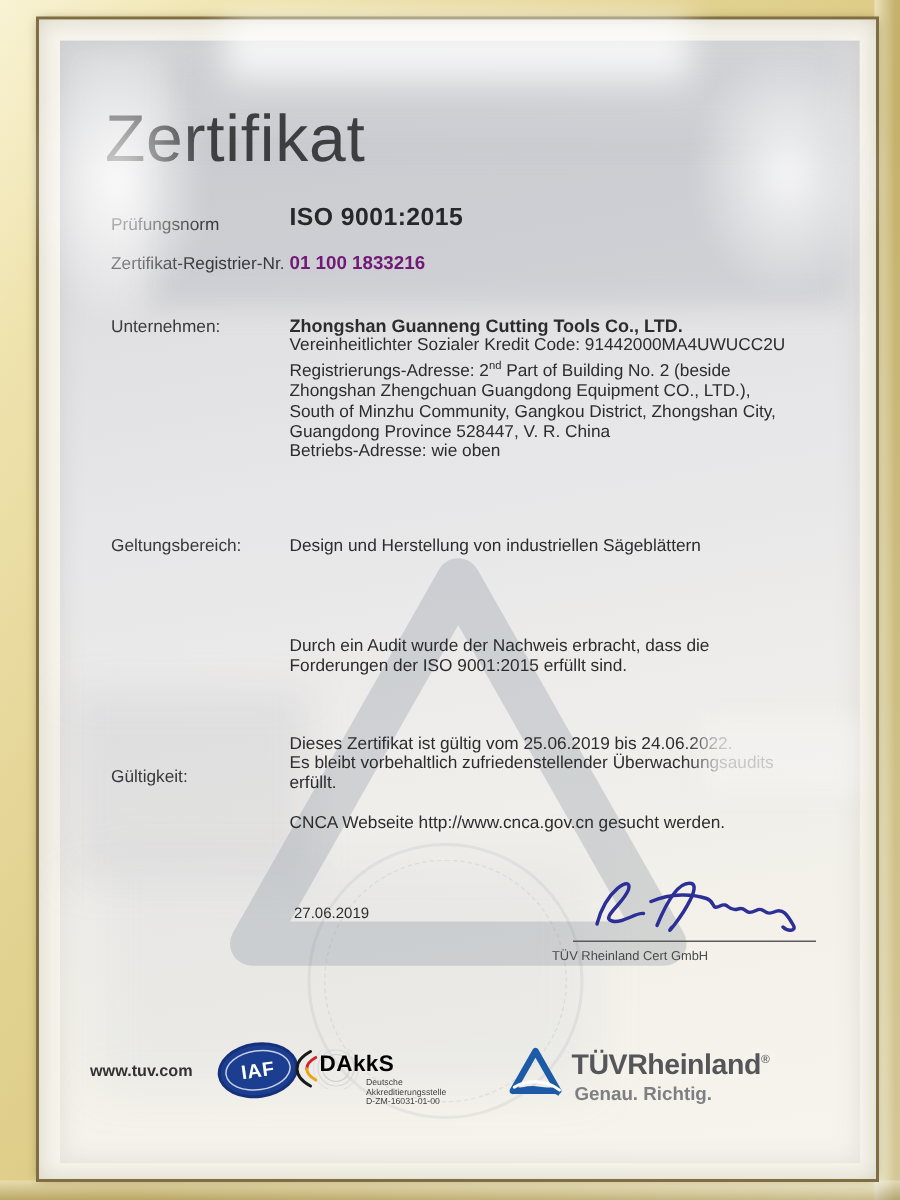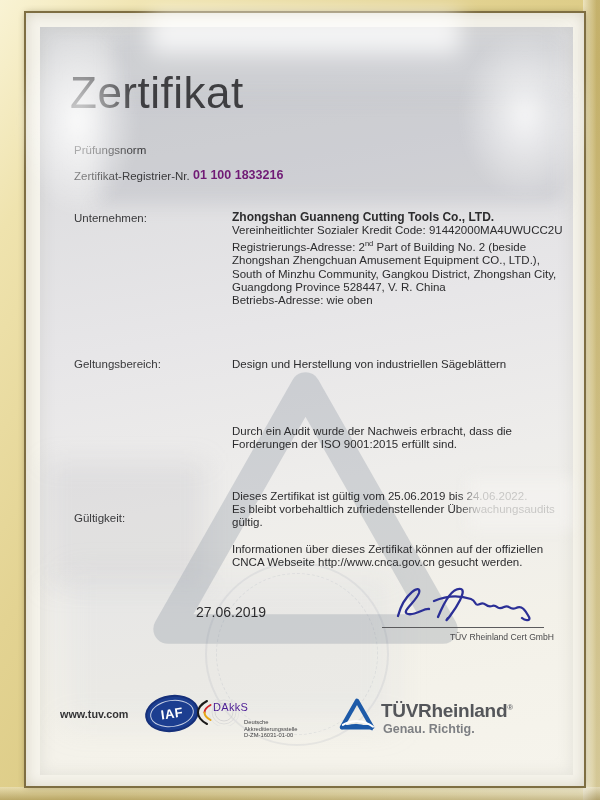--- a/index.html
+++ b/index.html
@@ -41,40 +41,40 @@
     border:1px dashed rgba(110,122,150,.12);}
 
   
   .content{position:absolute;inset:0;z-index:5;color:#2e2e30;}
   .abs{position:absolute;white-space:nowrap;}
   .title{left:70px;top:68px;font-size:44px;color:#3e3e41;letter-spacing:.5px;}
   .lbl{left:74px;font-size:11.5px;color:#39393b;}
   .val-iso{left:193px;top:136px;font-size:16.5px;font-weight:bold;color:#27272a;letter-spacing:.3px;}
   .val-reg{left:193px;top:168px;font-size:12.5px;font-weight:bold;color:#701a75;}
   .block{position:absolute;left:193px;font-size:11.5px;line-height:13.2px;color:#2c2c2e;}
-  .block div{white-space:nowrap;margin-left:39px;}
+  .block div{white-space:nowrap;}
   .company-name{font-size:12px;font-weight:bold;}
   sup{font-size:7.5px;}
-  .date{left:196px;top:604px;font-size:14px;color:#2c2c2e;}
+  .date{left:196px;top:604px;font-size:10px;color:#2c2c2e;}
 
   .sig-svg{position:absolute;left:388px;top:580px;width:152px;height:44px;z-index:6;}
   .sig-svg path{fill:none;stroke:var(--signature-blue,#2b2f96);stroke-width:2.3;stroke-linecap:round;stroke-linejoin:round;}
   .sig-line{position:absolute;left:382px;top:627px;width:162px;height:1px;background:#5b5b5d;}
-  .issuer{position:absolute;left:368px;top:632px;width:186px;text-align:right;
+  .issuer{position:absolute;left:368px;top:632px;width:186px;text-align:left;
     font-size:8.6px;line-height:10.4px;color:#49494b;}
 
   
   .website{left:60px;top:708px;font-size:10.8px;font-weight:600;color:#333335;}
   .iaf{position:absolute;left:147px;top:697px;width:50px;height:33px;border-radius:50%;
     background:var(--iaf-blue,#1c3e90);box-shadow:0 0 0 2px #16307a;transform:rotate(-8deg);
     display:flex;align-items:center;justify-content:center;}
   .iaf::after{content:"";position:absolute;inset:3px;border:1px solid rgba(255,255,255,.75);border-radius:50%;}
   .iaf span{color:#fff;font-weight:bold;font-size:13px;letter-spacing:.5px;}
   .dakks-svg{position:absolute;left:194px;top:699px;width:52px;height:27px;}
-  .dakks-name{left:213px;top:701px;font-size:11px;font-weight:normal;color:#4c1d95;letter-spacing:.3px;z-index:6;}
+  .dakks-name{left:213px;top:701px;font-size:15px;font-weight:bold;color:#000000;letter-spacing:.3px;z-index:6;}
   .dakks-sub{position:absolute;left:244px;top:719px;font-size:5.8px;line-height:6.6px;color:#3f3f41;z-index:6;}
   .tuv-logo{position:absolute;left:338px;top:697px;width:38px;height:34px;}
   .tuv-logo .tri{fill:none;stroke:var(--tuv-blue,#1d5aa8);stroke-width:4.6;stroke-linejoin:round;}
   .tuv-logo .swoosh{fill:none;stroke:#ffffff;stroke-width:2.1;stroke-linecap:round;}
   .tuv-logo .swoosh2{fill:none;stroke:var(--tuv-blue,#1d5aa8);stroke-width:1.6;stroke-linecap:round;}
   .tuv-brand{left:381px;top:700px;font-size:19px;font-weight:bold;color:#54565a;letter-spacing:-.3px;}
   .tuv-brand sup{font-size:8px;color:#6e7074;}
   .tuv-tagline{left:383px;top:722px;font-size:12.5px;font-weight:bold;color:#7d7f83;}
 </style>
 </head>
@@ -96,56 +96,56 @@
   <svg class="watermark-triangle" viewBox="0 0 100 88">
     <path d="M50 7 L92 81 L8 81 Z"></path>
   </svg>
   <div class="watermark-seal"></div>
 
   <div class="content">
 
     <div class="abs title">Zertifikat</div>
 
     <div class="abs lbl" style="top:144px">Prüfungsnorm</div>
+    <div class="abs val-iso">ISO 9001:2015</div>
 
     <div class="abs lbl" style="top:170px">Zertifikat-Registrier-Nr.</div>
     <div class="abs val-reg">01 100 1833216</div>
 
     <div class="abs lbl" style="top:212px">Unternehmen:</div>
     <div class="block" style="top:211px">
       <div class="company-name">Zhongshan Guanneng Cutting Tools Co., LTD.</div>
       <div>Vereinheitlichter Sozialer Kredit Code: 91442000MA4UWUCC2U</div>
       <div>
         <span>Registrierungs-Adresse: 2</span><sup>nd</sup><span> Part of Building No. 2 (beside</span>
       </div>
-      <div>Zhongshan Zhengchuan Amusement Equipment CO., LTD.),</div>
+      <div>Zhongshan Zhengchuan Guangdong Equipment CO., LTD.),</div>
       <div>South of Minzhu Community, Gangkou District, Zhongshan City,</div>
       <div>Guangdong Province 528447, V. R. China</div>
       <div>Betriebs-Adresse: wie oben</div>
     </div>
 
     <div class="abs lbl" style="top:358px">Geltungsbereich:</div>
     <div class="block" style="top:358px">
       <div>Design und Herstellung von industriellen Sägeblättern</div>
     </div>
 
     <div class="block" style="top:425px">
       <div>Durch ein Audit wurde der Nachweis erbracht, dass die</div>
       <div>Forderungen der ISO 9001:2015 erfüllt sind.</div>
     </div>
 
     <div class="abs lbl" style="top:512px">Gültigkeit:</div>
     <div class="block" style="top:490px">
       <div>Dieses Zertifikat ist gültig vom 25.06.2019 bis 24.06.2022.</div>
       <div>Es bleibt vorbehaltlich zufriedenstellender Überwachungsaudits</div>
-      <div>gültig.</div>
+      <div>erfüllt.</div>
     </div>
 
     <div class="block" style="top:543px">
-      <div>Informationen über dieses Zertifikat können auf der offiziellen</div>
       <div>CNCA Webseite http://www.cnca.gov.cn gesucht werden.</div>
     </div>
 
     <div class="abs date">27.06.2019</div>
 
     <svg class="sig-svg" viewBox="0 0 152 44">
       <path d="M10 36 C16 13 34 3 31 13 C28 22 12 32 20 34 C27 36 36 28 41 29"></path>
       <path d="M50 37 C57 20 65 7 73 9 C79 11 68 28 62 36 C59 40 57 42 60 38"></path>
       <path d="M46 21 C60 15 74 16 83 19 C89 21 86 27 92 24 C98 21 97 28 104 26 C110 24 108 31 116 27 C122 24 121 31 128 28 C134 25 137 30 141 37 C143 41 137 41 134 38"></path>
     </svg>

